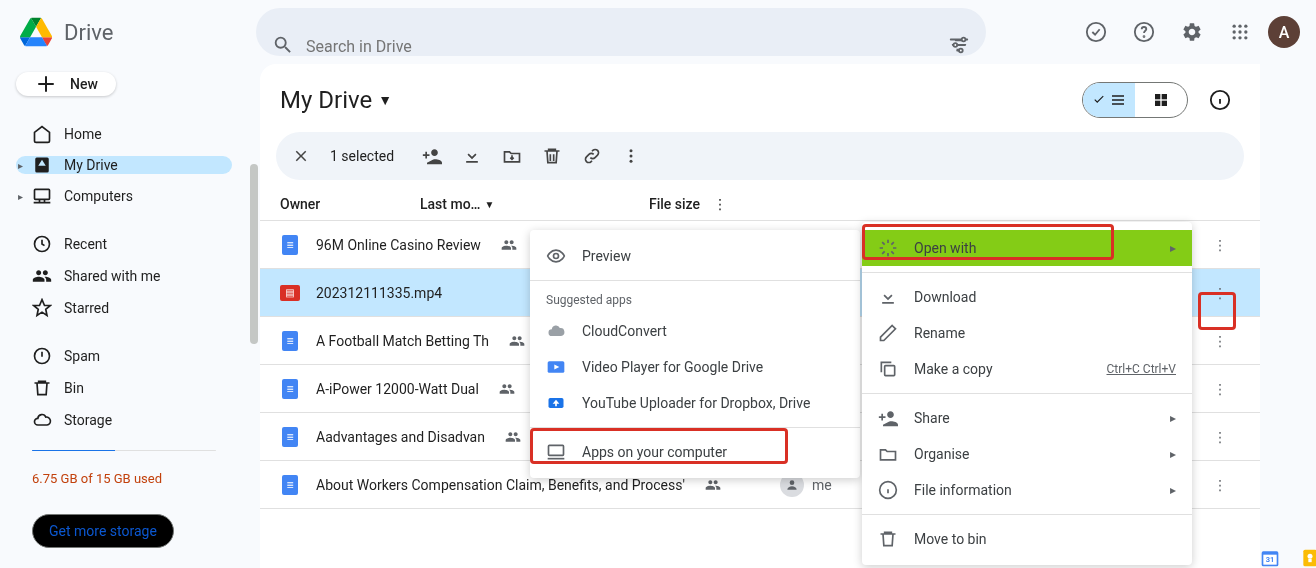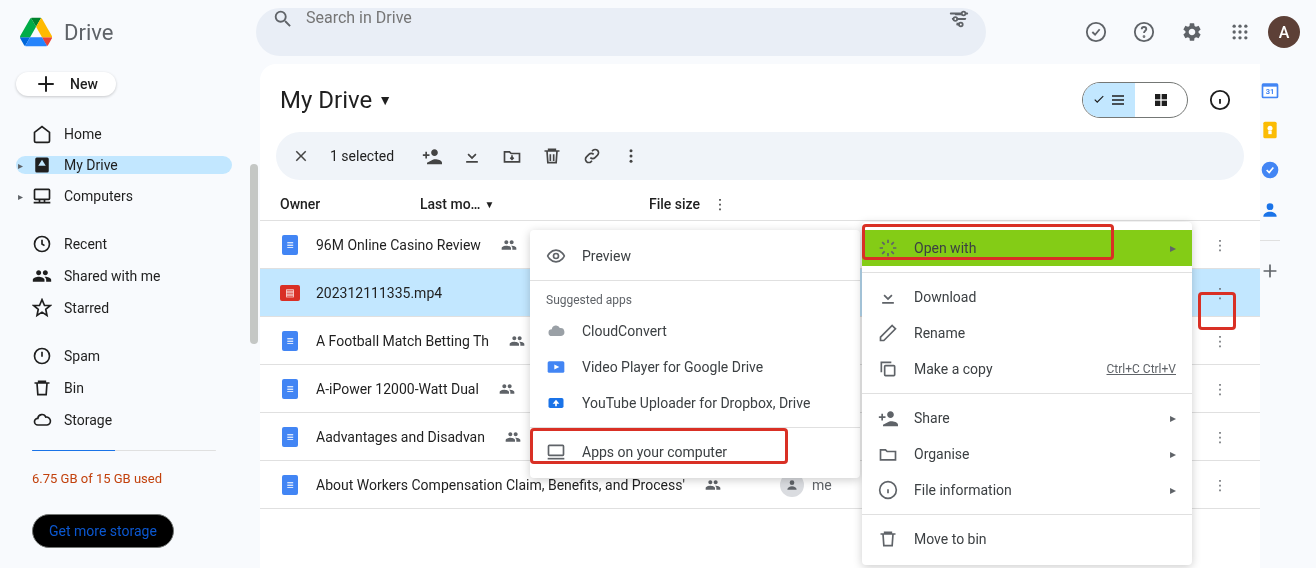--- a/index.html
+++ b/index.html
@@ -3,21 +3,21 @@
 <meta charset="utf-8">
 <style>
   * { box-sizing: border-box; margin: 0; padding: 0; font-family: 'Google Sans', Roboto, Arial, sans-serif; }
   body { background: #f8fafd; width: 1316px; height: 568px; overflow: hidden; color: #1f1f1f; position: relative; }
   
   
   .header { height: 64px; display: flex; align-items: center; padding: 0 16px; gap: 8px; }
   .logo-area { display: flex; align-items: center; gap: 8px; width: 232px; }
   .drive-logo { width: 40px; height: 40px; display: flex; align-items: center; justify-content: center; }
   .app-name { font-size: 22px; color: #5f6368; }
-  .search-bar { flex: 1; max-width: 730px; height: 48px; background: #e9eef6; border-radius: 24px; display: flex; align-items: flex-start; padding: 0 16px; gap: 12px; }
+  .search-bar { flex: 1; max-width: 730px; height: 48px; background: #e9eef6; border-radius: 24px; display: flex; align-items: flex-end; padding: 0 16px; gap: 12px; }
   .search-bar input { border: none; background: transparent; flex: 1; font-size: 16px; outline: none; color: #5f6368; }
   .header-icons { display: flex; align-items: center; gap: 8px; margin-left: auto; }
   .icon-btn { width: 40px; height: 40px; border-radius: 50%; display: flex; align-items: center; justify-content: center; cursor: pointer; color: #5f6368; }
   .avatar { width: 32px; height: 32px; border-radius: 50%; background: #5d4037; color: #fff; display: flex; align-items: center; justify-content: center; font-size: 16px; font-weight: 500; }
   
   
   .body { display: flex; height: calc(100% - 64px); }
   .sidebar { width: 248px; padding: 8px 16px 8px 16px; display: flex; flex-direction: column; gap: 12px; }
   .new-btn { width: 100px; height: 56px; background: #fff; border-radius: 16px; box-shadow: 0 1px 3px rgba(0,0,0,0.2); display: flex; align-items: center; gap: 12px; padding: 0 18px; font-size: 14px; font-weight: 500; margin-bottom: 16px; cursor: pointer; }
   .nav-item { height: 32px; border-radius: 16px; display: flex; align-items: center; padding: 0 12px 0 16px; gap: 12px; font-size: 14px; color: #1f1f1f; cursor: pointer; position: relative; }
@@ -59,21 +59,21 @@
   .doc-icon { background: #4285f4; color: #fff; border-radius: 2px; font-size: 12px; width:16px; height:20px; display:flex; align-items:center; justify-content:center;}
   .vid-icon { background: #d93025; color: #fff; border-radius: 2px; width:20px; height:16px; display:flex; align-items:center; justify-content:center; font-size:10px;}
   .shared-icon { color: #5f6368; margin-left: 4px; }
   .owner-cell { width: 140px; display: flex; align-items: center; gap: 8px; color:#5f6368;}
   .owner-avatar { width: 24px; height: 24px; border-radius: 50%; background: #dadce0; display:flex;align-items:center;justify-content:center;font-size:12px;color:#5f6368;}
   .mod-cell { width: 160px; }
   .size-cell { width: 120px; }
   .row-menu { width: 40px; text-align:center; color:#5f6368; cursor:pointer;}
   
   
-  .side-panel { width: 56px; display: flex; flex-direction: column; align-items: flex-start; padding-top: 16px; gap: 20px; }
+  .side-panel { width: 56px; display: flex; flex-direction: row; align-items: flex-end; padding-top: 16px; gap: 20px; }
   .side-icon { width: 20px; height: 20px; cursor: pointer; }
   
   
   .ctx-menu { position: absolute; background: #fff; border-radius: 4px; box-shadow: 0 2px 10px rgba(0,0,0,0.2); padding: 8px 0; font-size: 14px; z-index: 10; }
   .ctx-item { height: 36px; display: flex; align-items: center; padding: 0 16px; gap: 16px; cursor: pointer; color:#3c4043; position:relative;}
   .ctx-item:hover, .ctx-item.hover { background: #84cc16; }
   .ctx-label-small { padding: 6px 16px; font-size: 12px; color: #5f6368; }
   .ctx-divider { height: 1px; background: #e0e0e0; margin: 6px 0; }
   .ctx-shortcut { position:absolute; right:16px; color:#5f6368; font-size:12px;text-decoration:underline;}
   .ctx-arrow { position:absolute; right:16px; color:#5f6368; font-size:12px;}

